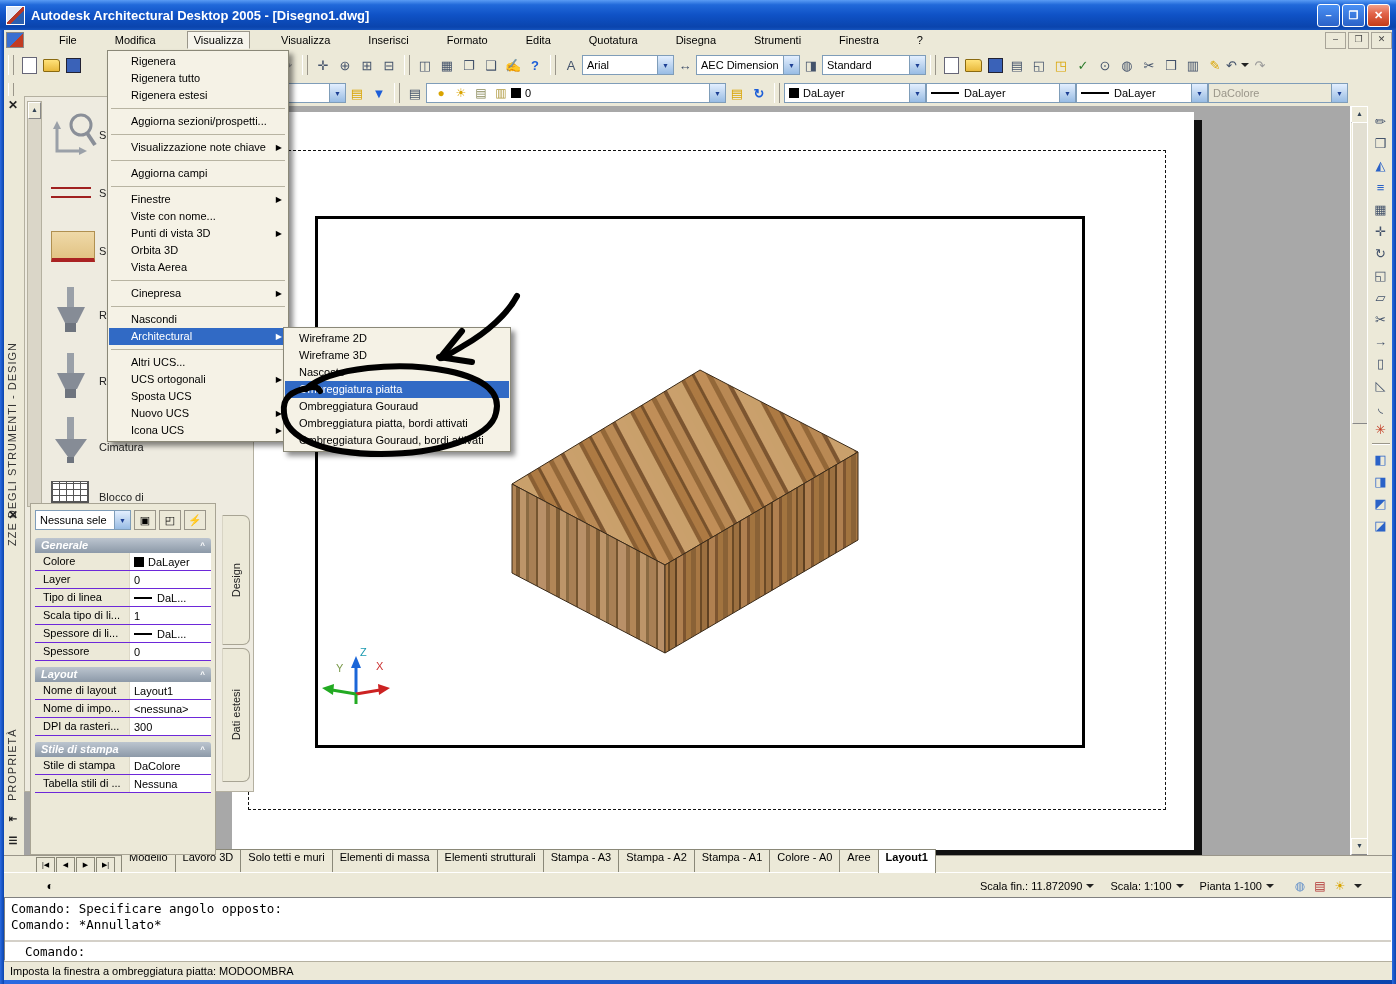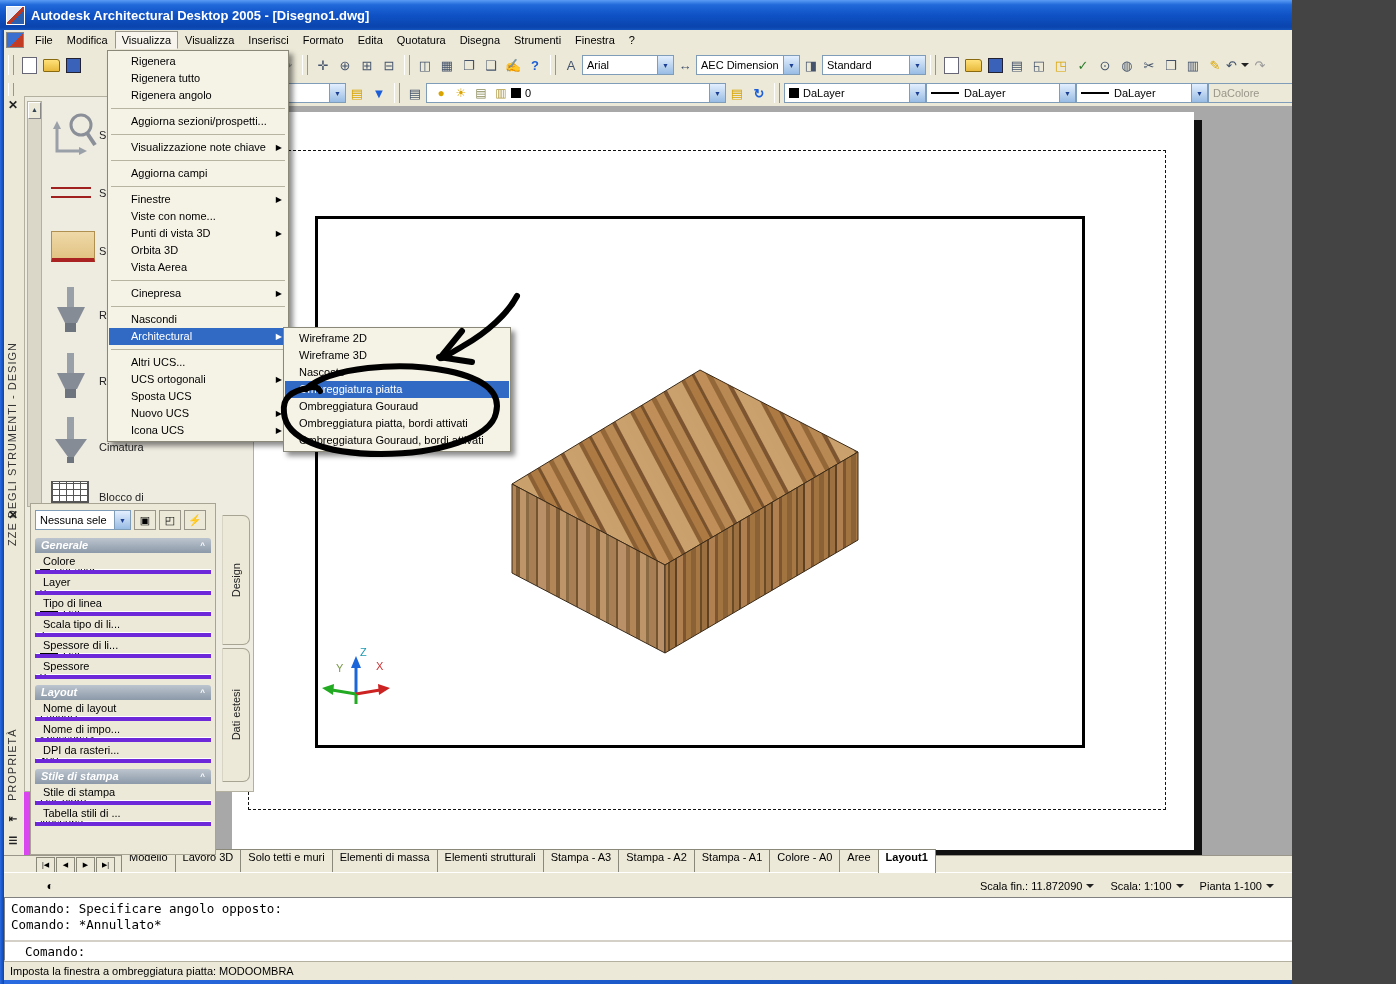--- a/index.html
+++ b/index.html
@@ -1,29 +1,29 @@
 <!DOCTYPE html>
 <html><head>
 <meta charset="utf-8">
 <style>
   html,body{margin:0;padding:0;background:#444;}
-  #screen{position:relative;width:1292px;height:984px;background:#d946ef;overflow:hidden;
+  #screen{position:relative;width:1396px;height:984px;background:#a3a3a3;overflow:hidden;
           font-family:"Liberation Sans",sans-serif;font-size:11px;color:#000;}
   .abs{position:absolute;}
   
   .titlebar{left:0;top:0;width:1396px;height:30px;display:flex;align-items:center;box-sizing:border-box;padding:0 6px;
     background:linear-gradient(180deg,#5a9cf4 0%,#2169da 16%,#0f52c6 50%,#0a44ad 90%,#1553bd 100%);
     color:#fff;font-weight:bold;font-size:13px;}
   .appico{width:17px;height:17px;margin-right:6px;background:linear-gradient(135deg,#dfe9f7 0 45%,#b63a2a 45% 60%,#2b5fb0 60% 100%);border:1px solid #fff;}
   .winbtn{width:21px;height:21px;margin-left:2px;border:1px solid #fff;border-radius:3px;display:flex;align-items:center;justify-content:center;
     font-size:11px;font-weight:bold;color:#fff;background:linear-gradient(180deg,#4a90f4,#2a62c8);}
   .winbtn.close{background:linear-gradient(180deg,#f0a08a 0%,#e2654a 40%,#c33c18 100%);}
   .menubar{left:0;top:30px;width:1396px;height:20px;background:#ece9d8;display:flex;align-items:center;border-bottom:1px solid #dcd8ca;}
   .mico{width:16px;height:14px;margin:0 4px 0 6px;background:linear-gradient(135deg,#3a6fd0 0 55%,#c23b22 55% 100%);border:1px solid #888;}
-  .mbi{padding:3px 7px;}
+  .mbi{padding:3px 7px;margin-left:24px;}
   .mbi.pressed{background:#f6f4ec;border:1px solid #9a968a;border-bottom-color:#f6f4ec;padding:2px 6px;}
   .mdi{margin-left:auto;display:flex;margin-right:4px;}
   .mdib{width:19px;height:15px;border:1px solid #a8a498;background:#ece9d8;margin-left:2px;font-size:9px;line-height:13px;text-align:center;color:#444;}
   
   .tbrow{left:4px;width:1388px;background:#ece9d8;display:flex;align-items:center;box-sizing:border-box;}
   .grip{width:4px;height:20px;border-left:1px solid #fff;border-right:1px solid #9a968a;margin:0 4px;}
   .tbi{min-width:22px;height:22px;display:flex;align-items:center;justify-content:center;color:#44536b;font-size:13px;}
   .tbi.gray{color:#9a9a9a;} .tbi.red{color:#b33;} .tbi.blue{color:#1c5ed8;font-weight:bold;} .tbi.yel{color:#d9a400;} .tbi.grn{color:#2a7a2a;}
   .ic-sheet{width:13px;height:15px;background:#fff;border:1px solid #667;}
   .ic-folder{width:15px;height:11px;background:linear-gradient(180deg,#ffe27a,#e8b93c);border:1px solid #8a6a10;border-radius:1px 3px 1px 1px;}
@@ -62,21 +62,21 @@
      repeating-linear-gradient(0deg,#555 0 1px,transparent 1px 6px);border:1px solid #555;background-color:#fff;}
   .sidetab{position:absolute;left:222px;width:26px;background:#ece9d8;border:1px solid #a8a494;border-left:1px solid #d8d4c4;border-radius:0 7px 7px 0;
     display:flex;align-items:center;justify-content:center;z-index:6;}
   .sidetab .vtxt{writing-mode:vertical-rl;transform:rotate(180deg);font-size:11px;color:#222;}
   .props{left:30px;top:503px;width:186px;height:352px;background:#ece9d8;border:1px solid #a8a494;z-index:10;box-sizing:border-box;padding:6px 4px;}
   .pselrow{display:flex;align-items:center;margin-bottom:8px;}
   .pbtn{width:20px;height:18px;border:1px solid #9a968a;background:#ece9d8;margin-left:3px;font-size:11px;display:flex;align-items:center;justify-content:center;}
   .sec{background:linear-gradient(180deg,#bcc5cf,#8c99a8);color:#fff;font-weight:bold;font-style:italic;height:15px;line-height:15px;
     padding:0 6px;border-radius:3px 3px 0 0;display:flex;margin-top:6px;}
   .sec .ch{margin-left:auto;font-size:8px;font-style:normal;}
-  .prow{display:flex;height:17px;line-height:16px;border-bottom:4px solid #6d28d9;flex-direction:column;}
+  .prow{display:flex;height:17px;line-height:16px;border-bottom:1px solid #6d28d9;}
   .prow .pl{width:86px;padding-left:8px;overflow:hidden;white-space:nowrap;}
   .prow .pv{flex:1;background:#fff;border-left:1px solid #ddd9c8;padding-left:4px;display:flex;align-items:center;overflow:hidden;white-space:nowrap;}
   
   .menu{position:absolute;background:#f5f2e6;border:1px solid #8a8878;box-shadow:4px 4px 5px rgba(0,0,0,.45);z-index:40;padding:2px 1px;}
   .mi{height:17px;line-height:17px;padding:0 18px 0 22px;position:relative;white-space:nowrap;}
   .mi .sub{position:absolute;right:5px;top:0;font-size:8px;}
   .mi.hl{background:#316ac5;color:#fff;}
   .msep{height:1px;background:#b8b4a2;margin:4px 2px;}
   
   .tabrow{left:4px;top:855px;width:1388px;height:17px;background:#ece9d8;display:flex;align-items:flex-end;border-top:1px solid #9a968a;}
@@ -633,21 +633,21 @@
   </div>
 
   <div class="abs hint">Imposta la finestra a ombreggiatura piatta: MODOOMBRA</div>
   <div class="abs bedge" style="left:0;top:980px;width:1396px;height:4px;"></div>
   <div class="abs bedge" style="left:0;top:30px;width:4px;height:954px;"></div>
   <div class="abs bedge" style="left:1392px;top:30px;width:4px;height:954px;"></div>
 
   <div class="menu" style="left:107px;top:50px;width:178px;">
     <div class="mi">Rigenera</div>
     <div class="mi">Rigenera tutto</div>
-    <div class="mi">Rigenera angolo</div>
+    <div class="mi">Rigenera estesi</div>
     <div class="msep"></div>
     <div class="mi">Aggiorna sezioni/prospetti...</div>
     <div class="msep"></div>
     <div class="mi"><span>Visualizzazione note chiave</span><span class="sub">▶</span></div>
     <div class="msep"></div>
     <div class="mi">Aggiorna campi</div>
     <div class="msep"></div>
     <div class="mi"><span>Finestre</span><span class="sub">▶</span></div>
     <div class="mi">Viste con nome...</div>
     <div class="mi"><span>Punti di vista 3D</span><span class="sub">▶</span></div>

